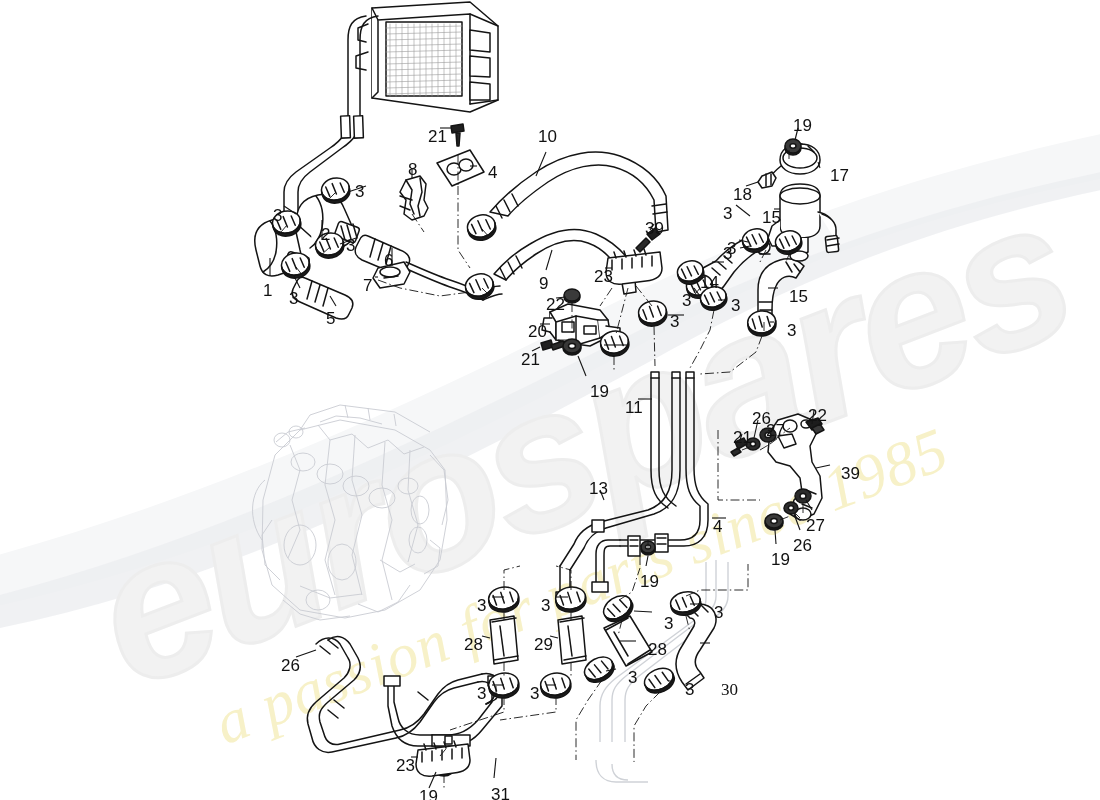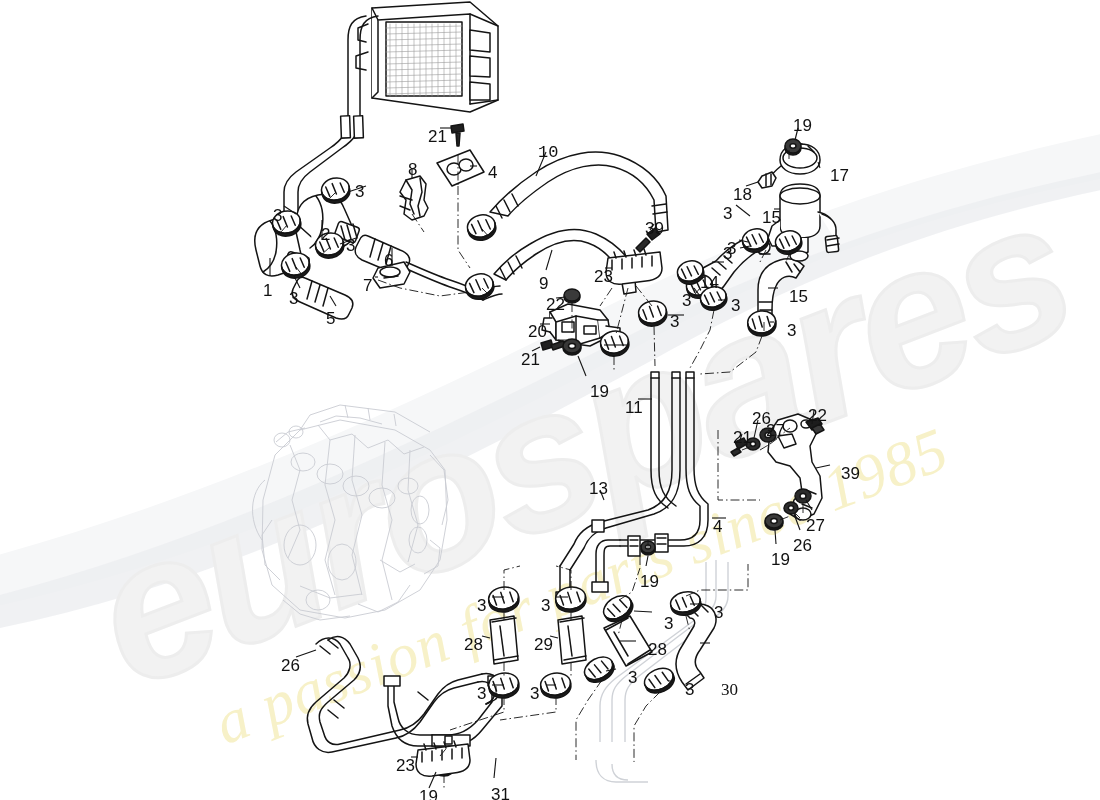--- a/index.html
+++ b/index.html
@@ -671,21 +671,21 @@
       <div class="lbl" style="left: 727px; top: 240px;">3</div>
       <div class="lbl" style="left: 731px; top: 297px;">3</div>
       <div class="lbl" style="left: 682px; top: 292px;">3</div>
       <div class="lbl" style="left: 723px; top: 245px;">3</div>
       <div class="lbl" style="left: 488px; top: 164px;">4</div>
       <div class="lbl" style="left: 326px; top: 310px;">5</div>
       <div class="lbl" style="left: 384px; top: 252px;">6</div>
       <div class="lbl" style="left: 363px; top: 277px;">7</div>
       <div class="lbl" style="left: 408px; top: 161px;">8</div>
       <div class="lbl" style="left: 539px; top: 275px;">9</div>
-      <div class="lbl" style="left: 538px; top: 144px; font-family: Liberation Mono, monospace;">10</div>
+      <div class="lbl" style="left: 538px; top: 128px;">10</div>
       <div class="lbl" style="left: 625px; top: 399px;">11</div>
       <div class="lbl" style="left: 713px; top: 518px;">4</div>
       <div class="lbl" style="left: 589px; top: 480px;">13</div>
       <div class="lbl" style="left: 700px; top: 262px; margin-top: 12px;">14</div>
       <div class="lbl" style="left: 789px; top: 288px; text-align: center;">15</div>
       <div class="lbl" style="left: 762px; top: 209px;">15</div>
       <div class="lbl" style="left: 830px; top: 167px;">17</div>
       <div class="lbl" style="left: 733px; top: 186px;">18</div>
       <div class="lbl" style="left: 793px; top: 117px;">19</div>
       <div class="lbl" style="left: 528px; top: 323px;">20</div>

